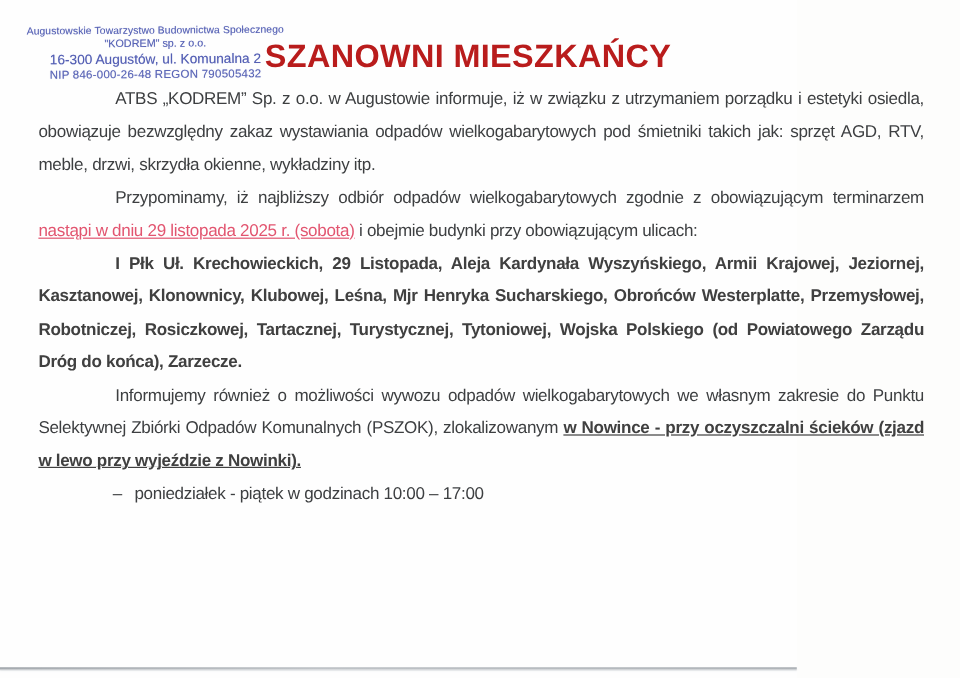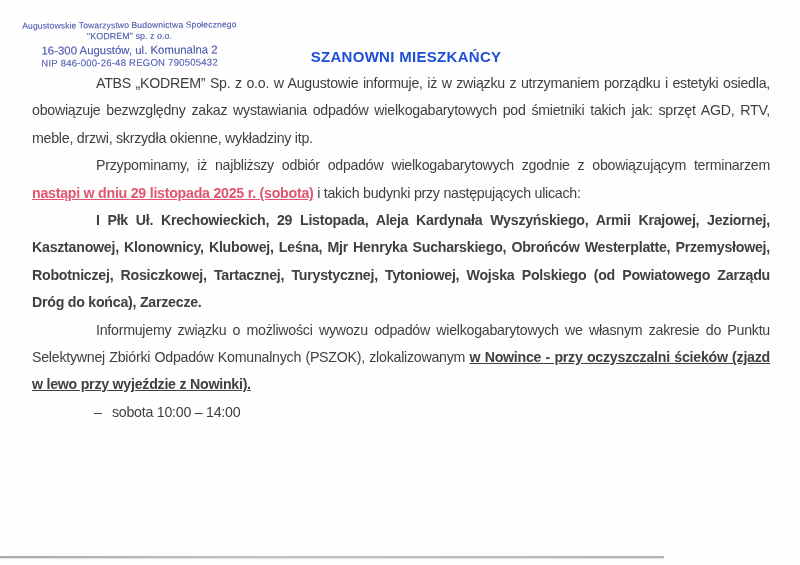--- a/index.html
+++ b/index.html
@@ -29,45 +29,45 @@
   .stamp .s1 { font-size: 8.6px; letter-spacing: 0.1px; opacity: 0.92; }
   .stamp .s2 { font-size: 9px;   opacity: 0.92; }
   .stamp .s3 { font-size: 11.4px; opacity: 0.95; }
   .stamp .s4 { font-size: 9.6px; letter-spacing: 0.2px; opacity: 0.9; }
 
   
   .title {
     position: absolute;
     top: 32px; left: 0;
     width: 780px;
-    margin: 16px;
+    margin: 0;
     text-align: center;
-    font-size: 15px;
+    font-size: 27px;
     font-weight: bold;
     letter-spacing: 0.3px;
-    color: #1d4ed8;
+    color: #b91c1c;
   }
 
   
   .content {
     position: absolute;
     top: 70px; left: 32px;
     width: 738px;
     font-size: 14.2px;
     line-height: 27.4px;
     letter-spacing: -0.25px;
     color: #3d3f41;
     text-align: justify;
   }
   .content p { margin: 0; }
   .para.indent { text-indent: 64px; }
   .bold { font-weight: bold; color: #404040; }
   .underline { text-decoration: underline; }
   .red {
-    font-weight: bold;
+    font-weight: normal;
     text-decoration: underline;
     color: #e25570;
   }
   .bullet {
     padding-left: 62px;
     text-align: left;
   }
   .bullet .dash { display: inline-block; width: 18px; }
   .closing { text-indent: 64px; text-align: left; }
 
@@ -95,28 +95,28 @@
     <div class="s3">16-300 Augustów, ul. Komunalna 2</div>
     <div class="s4">NIP 846-000-26-48  REGON 790505432</div>
   </div>
 
   <h1 class="title">SZANOWNI MIESZKAŃCY</h1>
 
   <div class="content">
 
     <p class="para indent"><span>ATBS „KODREM” Sp. z o.o. w Augustowie informuje, iż w związku z utrzymaniem porządku i estetyki osiedla, obowiązuje bezwzględny zakaz wystawiania odpadów wielkogabarytowych pod śmietniki takich jak: sprzęt AGD, RTV, meble, drzwi, skrzydła okienne,  wykładziny itp.</span></p>
 
-    <p class="para indent"><span>Przypominamy, iż najbliższy odbiór odpadów wielkogabarytowych zgodnie z obowiązującym terminarzem </span><span class="red">nastąpi w dniu 29 listopada 2025 r. (sobota)</span><span> i takich budynki przy następujących ulicach:</span></p>
+    <p class="para indent"><span>Przypominamy, iż najbliższy odbiór odpadów wielkogabarytowych zgodnie z obowiązującym terminarzem </span><span class="red">nastąpi w dniu 29 listopada 2025 r. (sobota)</span><span> i obejmie budynki przy obowiązującym ulicach:</span></p>
 
     <p class="para indent bold">I Płk Uł. Krechowieckich, 29 Listopada, Aleja Kardynała Wyszyńskiego, Armii Krajowej, Jeziornej, Kasztanowej, Klonownicy, Klubowej, Leśna, Mjr Henryka Sucharskiego, Obrońców Westerplatte, Przemysłowej, Robotniczej, Rosiczkowej, Tartacznej, Turystycznej, Tytoniowej, Wojska Polskiego (od Powiatowego Zarządu Dróg do końca), Zarzecze.</p>
 
 
-    <p class="para indent"><span>Informujemy związku o możliwości wywozu odpadów wielkogabarytowych we własnym zakresie do Punktu Selektywnej Zbiórki Odpadów Komunalnych (PSZOK), zlokalizowanym </span><span class="bold underline">w Nowince - przy oczyszczalni ścieków (zjazd w lewo przy wyjeździe z Nowinki).</span></p>
+    <p class="para indent"><span>Informujemy również o możliwości wywozu odpadów wielkogabarytowych we własnym zakresie do Punktu Selektywnej Zbiórki Odpadów Komunalnych (PSZOK), zlokalizowanym </span><span class="bold underline">w Nowince - przy oczyszczalni ścieków (zjazd w lewo przy wyjeździe z Nowinki).</span></p>
 
+    <div class="bullet"><span class="dash">–</span><span>poniedziałek - piątek w godzinach 10:00 – 17:00</span></div>
 
-    <div class="bullet"><span class="dash">–</span><span>sobota 10:00 – 14:00</span></div>
 
 
   </div>
 
   <div class="scan-edge"></div>
 
 </div>
 
 </body></html>

